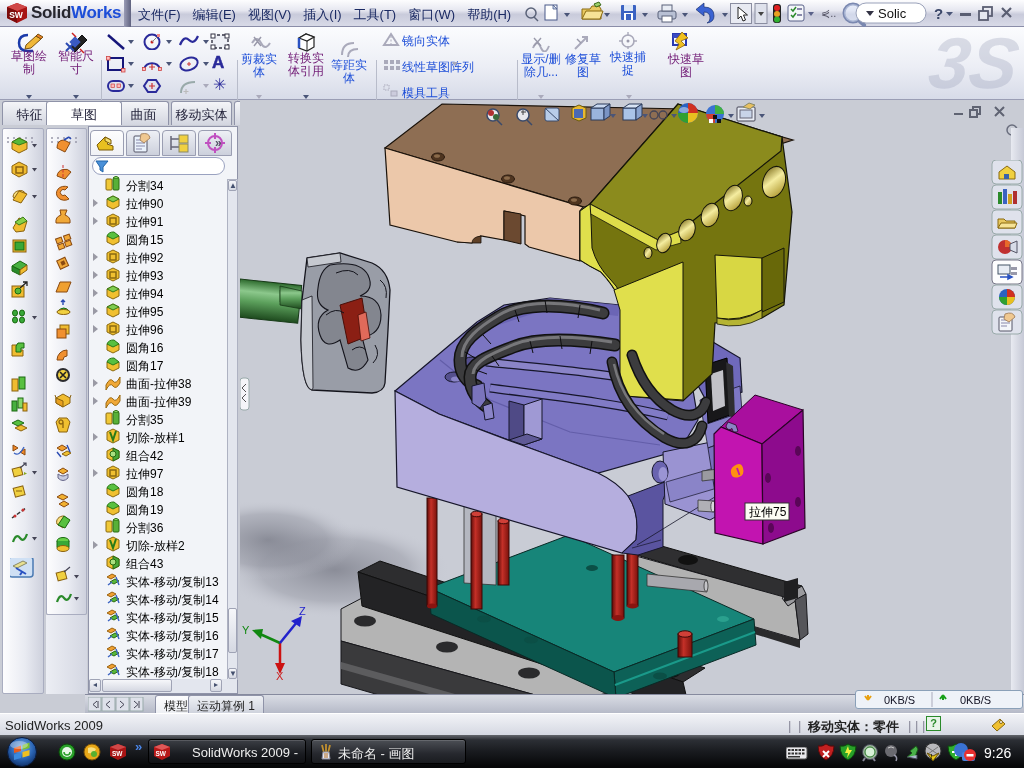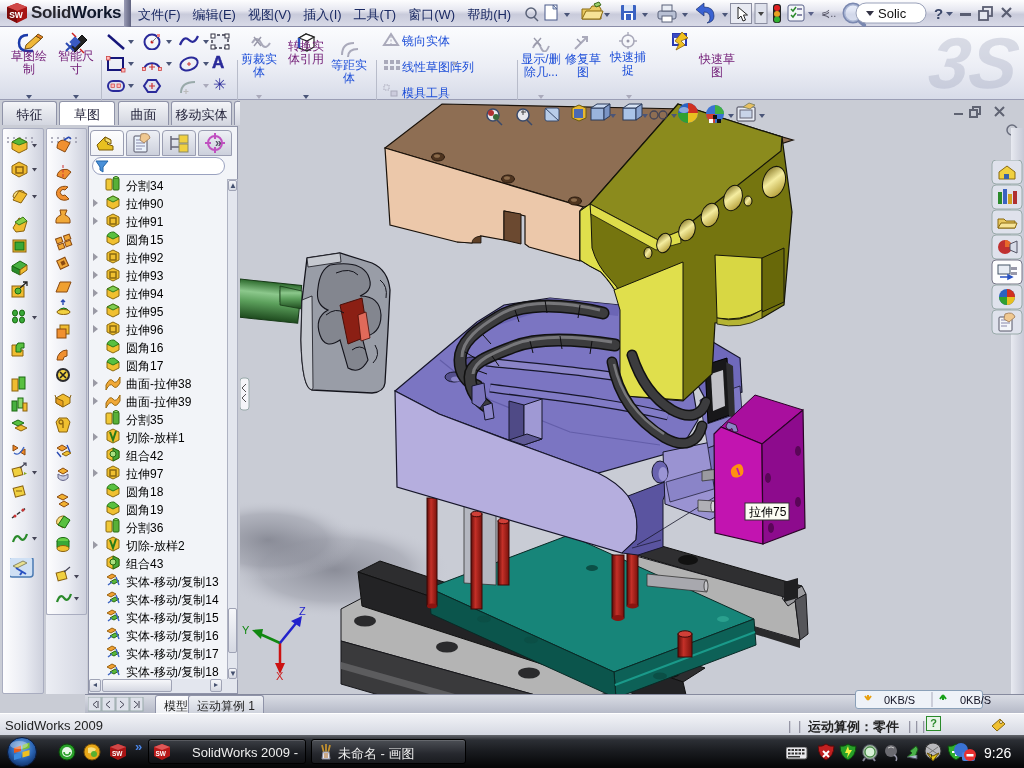--- a/index.html
+++ b/index.html
@@ -1,20 +1,20 @@
 <!DOCTYPE html>
 <html><head><meta charset="utf-8">
 <style>
 *{margin:0;padding:0;box-sizing:border-box}
 html,body{width:1024px;height:768px;overflow:hidden}
 body{font-family:"Liberation Sans",sans-serif;position:relative;background:#c9ccd5}
 .abs{position:absolute}
 #titlebar{left:0;top:0;width:1024px;height:27px;background:linear-gradient(#fdfdfe,#e6e7f0 40%,#c9cbdb 55%,#d8dae7);border-bottom:1px solid #8a8da8}
 #lgtxt{left:31px;top:3px;font-size:17px;font-weight:bold;color:#26262e;letter-spacing:-0.3px}
-#lgtxt span{color:#0f172a}
+#lgtxt span{color:#1d4ed8}
 #menubar{left:132px;top:0;height:26px;width:560px;color:#1b2a63;font-size:13px}
 #menubar div{display:inline-block;padding:6px 6px 0 6px}
 #vsep{left:124px;top:0;width:7px;height:27px;background:linear-gradient(90deg,#9a9cb5,#5f627f)}
 #toolrow{left:0;top:27px;width:1024px;height:73px;background:linear-gradient(#fbfcfe,#eceef5 55%,#d7dbe8);border-bottom:1px solid #9a9db4}
 .tbl{position:absolute;text-align:center;color:#701a75;font-size:12px;line-height:13px;white-space:nowrap}
 .tbl.gray{color:#1d4ed8}
 .dda{position:absolute;width:0;height:0;border-left:3px solid transparent;border-right:3px solid transparent;border-top:4px solid #4a5578}
 .dda.gray{border-top-color:#aab}
 .tsep{position:absolute;top:33px;width:1px;height:60px;background:#b8bcca}
 .rtab{position:absolute;top:101px;height:24px;padding:4px 0 0 0;text-align:center;font-size:13px;color:#23233a;background:linear-gradient(#f4f5f8,#d3d6e0);border:1px solid #8f93a8;border-bottom:none;border-radius:3px 3px 0 0}
@@ -33,21 +33,21 @@
 .trow svg{position:absolute;left:16px;top:0}
 .exp{position:absolute;left:4px;top:5px;width:0;height:0;border-top:4px solid transparent;border-bottom:4px solid transparent;border-left:5px solid #9a9aa5}
 #vscroll{left:227px;top:179px;width:11px;height:501px;background:#e3e6ee;border:1px solid #aeb2c2}
 #hscroll{left:89px;top:679px;width:148px;height:14px;background:#e3e6ee}
 .sbtn{position:absolute;background:linear-gradient(#f6f7fa,#d5d8e2);border:1px solid #9fa3b5;border-radius:2px;font-size:8px;color:#44506e;text-align:center}
 #mtabs{left:85px;top:694px;width:939px;height:19px;background:linear-gradient(#d9dce4,#b6bac8);border-top:1px solid #868a9e}
 .mtab{position:absolute;top:695px;height:18px;padding:2px 8px 0 8px;font-size:12px;color:#222;background:linear-gradient(#eff1f5,#cfd3dd);border:1px solid #8f93a8;border-bottom:none;border-radius:3px 3px 0 0}
 #statusbar{left:0;top:713px;width:1024px;height:28px;background:linear-gradient(#f2f3f7,#cdd1dc);border-top:1px solid #fff;font-size:13px;color:#222}
 #taskbar{left:0;top:735px;width:1024px;height:33px;background:linear-gradient(#63666c,#2c2f35 15%,#191b1f 50%,#060708 95%)}
 .task{position:absolute;top:739px;height:25px;background:linear-gradient(#3c3f45,#1a1c21 60%,#101114);border:1px solid #000;border-radius:3px;color:#eee;font-size:13px;box-shadow:inset 0 1px 0 rgba(255,255,255,0.15)}
-#okbs{left:855px;top:690px;width:128px;height:19px;background:#eef2f8;border:1px solid #8aa0b8;border-radius:3px;font-size:11px;color:#112}
+#okbs{left:855px;top:690px;width:168px;height:19px;background:#eef2f8;border:1px solid #8aa0b8;border-radius:3px;font-size:11px;color:#112}
 </style></head>
 <body>
 
 <div class="abs" id="titlebar"></div>
 <div class="abs" style="left:6px;top:3px">
 <svg width="22" height="21" viewBox="0 0 22 21">
       <polygon points="11,0 21,4 21,15 11,20 1,15 1,4" fill="#a81414"></polygon>
       <polygon points="11,0 21,4 11,8 1,4" fill="#d04848"></polygon>
       <polygon points="1,4 11,8 11,20 1,15" fill="#7c0c0c"></polygon>
       <text x="3.2" y="15" font-size="8.5" font-weight="bold" fill="#fff">SW</text>
@@ -198,21 +198,21 @@
       <path d="M4,3 l7,9 M11,3 l-7,9" stroke="#99a" stroke-width="1.5"></path>
     </svg>
 <div class="tbl gray" style="left:236px;top:26px;width:46px">剪裁实<br>体</div>
 <div class="dda gray" style="left:256px;top:68px"></div>
 <svg class="abs" style="left:294px;top:5px" width="24" height="22">
       <polygon points="5,6 12,2 20,5 20,15 13,19 5,16" fill="#fff" stroke="#222" stroke-width="1.2"></polygon>
       <polygon points="5,6 12,2 20,5 13,9" fill="#fff" stroke="#222" stroke-width="1.2"></polygon>
       <path d="M5,6 L5,16" stroke="#2a52c2" stroke-width="2.5"></path>
       <path d="M13,9 l0,10" stroke="#222" stroke-width="1"></path>
     </svg>
-<div class="tbl" style="left:280px;top:13px;width:52px">转换实<br>体引用</div>
+<div class="tbl" style="left:280px;top:25px;width:52px">转换实<br>体引用</div>
 <div class="dda " style="left:303px;top:68px"></div>
 <svg class="abs" style="left:340px;top:12px" width="22" height="20">
       <path d="M2,16 q0,-12 12,-12 M8,18 q0,-8 10,-8" fill="none" stroke="#aab" stroke-width="2"></path>
     </svg>
 <div class="tbl gray" style="left:326px;top:32px;width:46px">等距实<br>体</div>
 <div class="tsep" style="left:376px"></div>
 <svg class="abs" style="left:382px;top:5px" width="18" height="15">
       <path d="M2,13 L9,2 L16,13 Z" fill="none" stroke="#aab" stroke-width="2"></path>
       <path d="M9,4 v9" stroke="#aab" stroke-width="1" stroke-dasharray="2,1.5"></path>
     </svg>
@@ -251,27 +251,27 @@
       <circle cx="10" cy="10" r="1.5" fill="#99a"></circle>
       <path d="M10,1 v4 M10,15 v4 M1,10 h4 M15,10 h4" stroke="#aab" stroke-width="1.4"></path>
     </svg>
 <div class="tbl gray" style="left:604px;top:24px;width:48px">快速捕<br>捉</div>
 <div class="dda gray" style="left:626px;top:68px"></div>
 <svg class="abs" style="left:670px;top:3px" width="22" height="22">
       <rect x="3" y="4" width="13" height="11" fill="none" stroke="#2a3ab2" stroke-width="2"></rect>
       <rect x="3" y="4" width="13" height="4" fill="#3a4ac2"></rect>
       <path d="M12,2 l6,6 -7,3 4,4 -9,5 3,-6 -4,-3 z" fill="#f0c020" stroke="#8a6210" stroke-width="0.8"></path>
     </svg>
-<div class="tbl" style="left:692px;top:26px;width:50px">快速草<br>图</div>
+<div class="tbl" style="left:661px;top:26px;width:50px">快速草<br>图</div>
   </div>
 
 <div class="abs" id="watermark">3S</div>
 
 <div class="abs rtab" style="left:2px;width:55px">特征</div>
-<div class="abs rtab act" style="left:59px;width:56px">草图</div>
+<div class="abs rtab act" style="left:46px;width:76px">草图</div>
 <div class="abs rtab" style="left:118px;width:51px">曲面</div>
 <div class="abs rtab" style="left:171px;width:61px">移动实体</div>
 <div class="abs rtab" style="left:234px;width:47px">评估</div>
 <div class="abs rtab" style="left:283px;width:70px">DimXpert</div>
 
 <div class="abs" id="model" style="left:240px;top:100px;width:784px;height:595px">
 <svg width="784" height="595" viewBox="0 0 784 595">
 <defs>
 <linearGradient id="gold" x1="0" y1="0" x2="1" y2="1">
           <stop offset="0" stop-color="#6b5a08"></stop>
@@ -1160,21 +1160,21 @@
       <path d="M12,4 v5 m0,0 l-3,-4 m3,4 l3,-4" stroke="#e8a010" stroke-width="2" fill="none"></path>
       <path d="M87,9 v-5 m0,0 l-3,4 m3,-4 l3,4" stroke="#18a018" stroke-width="2" fill="none"></path>
       <line x1="76" y1="1" x2="76" y2="16" stroke="#aab"></line>
     </svg>
 <span style="position:absolute;left:28px;top:3px">0KB/S</span><span style="position:absolute;left:104px;top:3px">0KB/S</span>
 </div>
 <div class="abs" id="statusbar">
 <span style="position:absolute;left:5px;top:4px">SolidWorks 2009</span>
 <span style="position:absolute;left:788px;top:4px;color:#889">|</span>
 <span style="position:absolute;left:798px;top:4px;color:#889">|</span>
-<span style="position:absolute;left:808px;top:4px;font-weight:bold">运动算例：零件</span>
+<span style="position:absolute;left:808px;top:4px;font-weight:bold">移动实体：零件</span>
 <span style="position:absolute;left:908px;top:4px;color:#889">| | |</span>
 <span style="position:absolute;left:926px;top:2px;width:15px;height:15px;background:#e8f4e8;border:1px solid #2a8a2a;color:#2a8a2a;font-weight:bold;font-size:11px;text-align:center">?</span>
 <svg style="position:absolute;left:988px;top:2px" width="20" height="18">
       <path d="M4,10 l8,-7 5,5 -8,7 z" fill="#f0c030" stroke="#8a6a10"></path>
       <circle cx="13" cy="6" r="1.5" fill="#fff" stroke="#8a6a10"></circle>
     </svg>
 </div>
 
 <div class="abs" id="taskbar"></div>
 <div class="abs" style="left:4px;top:737px">

